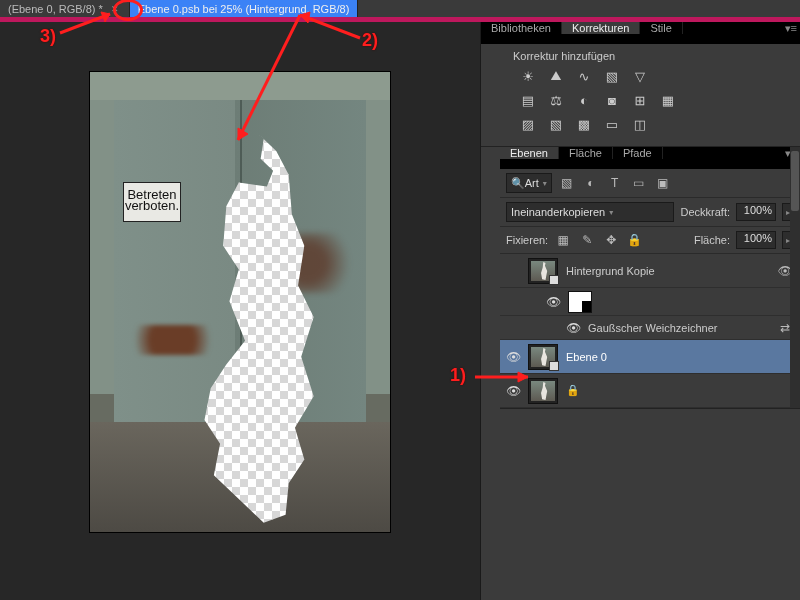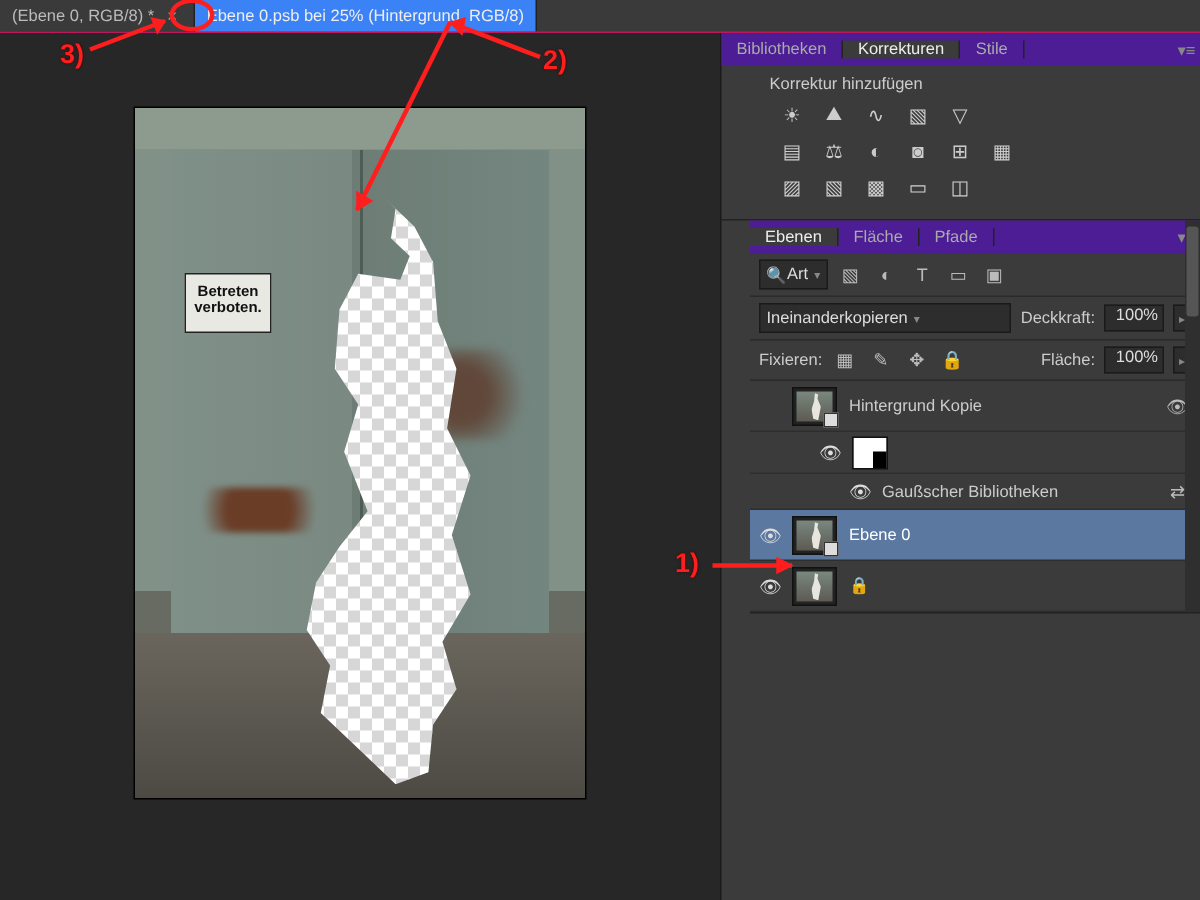--- a/index.html
+++ b/index.html
@@ -1,59 +1,59 @@
 <!DOCTYPE html>
 <html><head>
 <meta charset="utf-8">
 <style>
   * { box-sizing: border-box; margin: 0; padding: 0; font-family: "Segoe UI", Tahoma, sans-serif; }
   body { background: #2a2a2a; color: #ccc; width: 800px; height: 600px; overflow: hidden; position: relative; }
 
   
-  .tabbar { height: 22px; background: #3a3a3a; display: flex; align-items: stretch; font-size: 11px; border-bottom: 1px solid #be185d; text-align: right; }
+  .tabbar { height: 22px; background: #3a3a3a; display: flex; align-items: stretch; font-size: 11px; border-bottom: 5px solid #be185d; text-align: right; }
   .tab { display: flex; align-items: center; padding: 0 8px; border-right: 1px solid #222; background: #3a3a3a; color: #bbb; cursor: default; position: relative; }
   .tab.active { background: #3b82f6; color: #eee; }
   .tab .close { margin-left: 6px; width: 12px; height: 12px; display: inline-flex; align-items: center; justify-content: center; font-size: 9px; color: #999; }
 
   
   .workspace { position: absolute; top: 22px; left: 0; right: 320px; bottom: 0; background: #272727; display: flex; align-items: flex-start; justify-content: center; padding-top: 50px; }
   .canvas { width: 300px; height: 460px; position: relative; box-shadow: 0 0 0 1px #000; overflow: hidden; }
   
   .photo-bg {
     position: absolute; inset: 0;
     background:
       linear-gradient(#8d9b8f 0 6%, #829187 6% 70%, #676b61 70% 78%, #5f5b54 78% 100%);
   }
   .door-panel { position: absolute; top: 6%; bottom: 22%; left: 8%; right: 8%;
     background: linear-gradient(90deg,#7f9089,#7a8a83 48%,#6d7d76 48%,#748680); }
   .door-panel:after { content:""; position:absolute; left:50%; top:0; bottom:0; width:2px; background:#4e5c56; }
   .rust1 { position:absolute; left:10%; right:55%; top:55%; height:30px; background: radial-gradient(circle,#6a3d27 0 40%,transparent 70%); filter: blur(2px);}
   .rust2 { position:absolute; left:55%; right:10%; top:35%; height:60px; background: radial-gradient(circle,#5a2f1e 0 30%,transparent 70%); opacity:.7; filter:blur(3px);}
   .floor-shadow { position:absolute; left:0; right:0; bottom:0; height:24%; background:linear-gradient(#6a665d,#4d4a44); }
-  .sign { position:absolute; top:24%; left:11%; width:58px; height:40px; background:#e9e9e4; border:1px solid #222; color:#111; font-size:10px; font-weight:700; text-align:center; padding-top:6px; line-height:11px;}
+  .sign { position:absolute; top:24%; left:11%; width:58px; height:40px; background:#e9e9e4; border:1px solid #222; color:#111; font-size:13px; font-weight:400; text-align:center; padding-top:6px; line-height:11px;}
   
   .silh-wrap { position:absolute; inset:0; }
   .silh {
     position:absolute; left:34%; top:12%; width:52%; height:86%;
     background:
       repeating-conic-gradient(#ffffff 0 25%, #d7d7d7 0 50%) 0 0/16px 16px;
     clip-path: polygon(
       38% 0%, 46% 3%, 44% 8%, 52% 11%, 48% 15%,
       30% 14%, 22% 20%, 20% 30%, 30% 36%, 24% 44%,
       34% 54%, 22% 60%, 12% 66%, 8% 74%, 18% 80%,
       14% 88%, 30% 94%, 46% 100%, 60% 98%, 62% 90%,
       72% 84%, 66% 76%, 78% 68%, 70% 58%, 78% 48%,
       68% 40%, 72% 30%, 64% 22%, 62% 12%, 54% 6%
     );
   }
 
   
   .panels { position: absolute; top: 22px; right: 0; bottom: 0; width: 320px; background: #3b3b3b; border-left: 1px solid #1a1a1a; font-size: 11px; color: #ccc; }
   .panel { border-bottom: 1px solid #222; }
-  .panel-tabs { display:flex; background:#4c1d95; height:22px; align-items:center; }
+  .panel-tabs { display:flex; background:#000000; height:22px; align-items:flex-start; }
   .ptab { padding:0 10px; display:flex; align-items:center; color:#aaa; border-right:1px solid #222; }
   .ptab.active { background:#3b3b3b; color:#eee; }
   .panel-flyout { margin-left:auto; width:18px; display:flex; align-items:center; justify-content:center; color:#888;}
   .panel-body { padding:6px 8px;margin-left:24px; }
   .adj-title { font-size:11px; color:#ccc; margin-bottom:6px;}
   .icon-row { display:flex; gap:10px; margin:4px 0 8px 6px;}
   .icon-row span { width:18px; height:16px; display:inline-flex; align-items:center; justify-content:center; color:#ccc; font-size:13px;}
   
   .layer-toolbar { display:flex; align-items:center; gap:6px; padding:4px 6px; border-bottom:1px solid #2a2a2a;}
   .dropdown { background:#2d2d2d; border:1px solid #1a1a1a; color:#ddd; height:20px; font-size:11px; padding:0 4px; display:flex; align-items:center; }
@@ -206,21 +206,21 @@
           </span>
         <span class="lname">Hintergrund Kopie</span>
         <span class="mini-icon">👁</span>
       </div>
       <div class="layer sub">
         <span class="eye">👁</span>
         <span class="thumb small mask"></span>
       </div>
       <div class="layer sub2">
         <span class="eye">👁</span>
-        <span class="lname">Gaußscher Bibliotheken</span>
+        <span class="lname">Gaußscher Weichzeichner</span>
         <span class="mini-icon">⇄</span>
       </div>
       <div class="layer sel">
         <span class="eye">👁</span>
         <span class="thumb">
             <span class="mini-sil"></span>
             <span class="mini-fig"></span>
             <span class="smartbadge"></span>
           </span>
         <span class="lname">Ebene 0</span>

